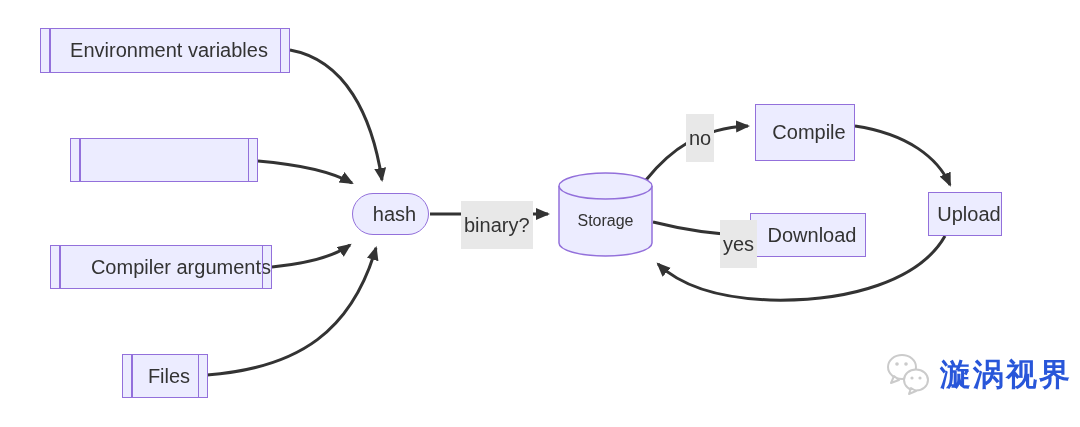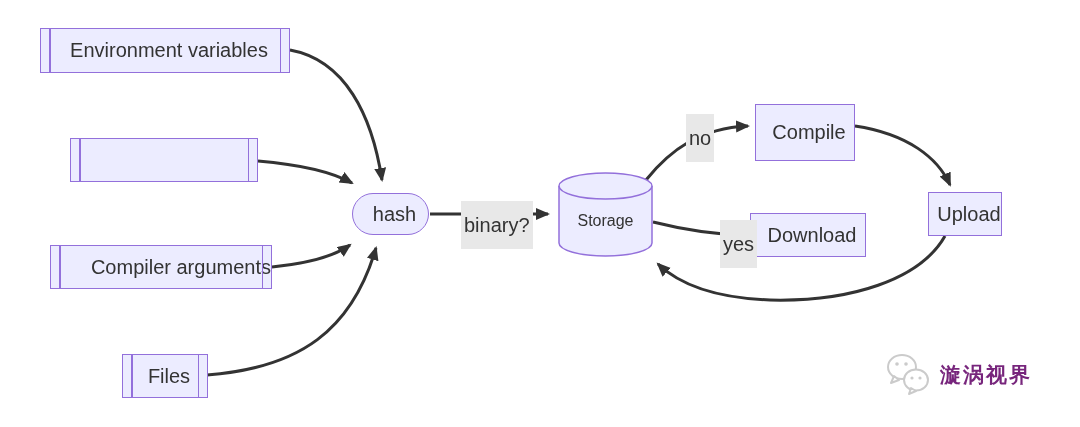--- a/index.html
+++ b/index.html
@@ -51,22 +51,22 @@
     white-space: nowrap;
   }
 
   
   .watermark {
     position: absolute; left: 884px; top: 350px; z-index: 4;
     display: flex; align-items: center; gap: 6px;
     opacity: 0.95;
   }
   .watermark .wm-text {
-    font-size: 21px; font-weight: 700;
-    color: #701a75;
+    font-size: 31px; font-weight: 700;
+    color: #1d4ed8;
     text-shadow: 1px 1px 0 #ffffff, 2px 2px 1px #ffffff;
     letter-spacing: 2px;
     font-family: "DejaVu Sans", sans-serif;
   }
 </style>
 </head>
 <body>
 
 <div id="canvas">
 

